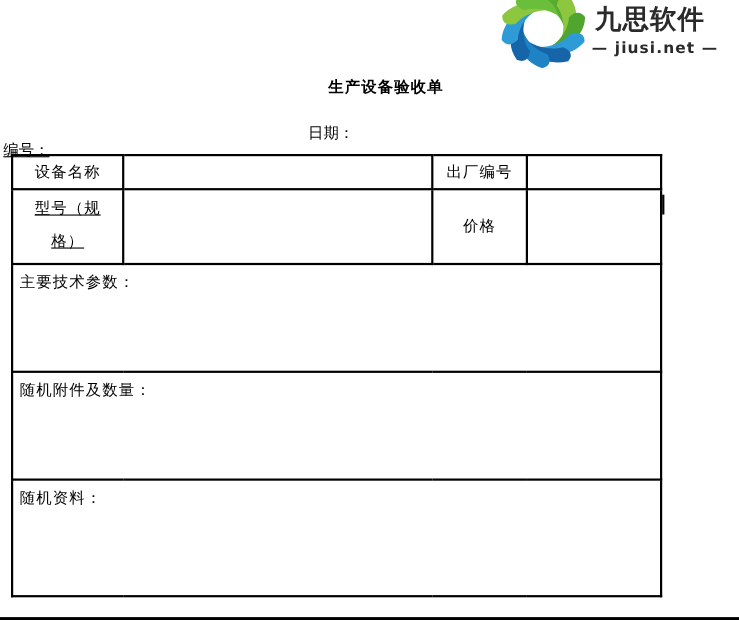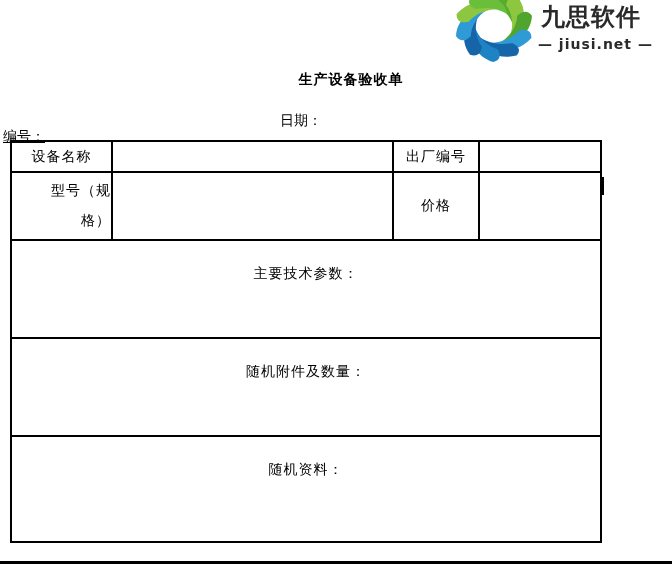--- a/index.html
+++ b/index.html
@@ -39,22 +39,22 @@
   
   .form-table-wrap { position: absolute; left: 10px; top: 140px; }
   table.form-table {
     border-collapse: collapse; table-layout: fixed; width: 590px;
   }
   table.form-table td {
     border: 2px solid #000; font-size: 14px; overflow: hidden;
   }
   td.lbl { text-align: center; vertical-align: middle; letter-spacing: 1px; padding: 0; margin-top: 19px; }
   td.val { padding: 0 4px; }
-  td.wide { vertical-align: top; text-align: center; padding: 24px 6px; letter-spacing: 1px; }
-  .two-line div { line-height: 30px; text-align: right; }
+  td.wide { vertical-align: top; text-align: left; padding: 7px 6px; letter-spacing: 1px; }
+  .two-line div { line-height: 30px; text-align: center; text-decoration: underline; }
 
   
   .text-caret { position: absolute; left: 602px; top: 177px; width: 2px; height: 18px; background: #000; }
   .bottom-bar { position: absolute; left: 0; top: 561px; width: 672px; height: 3px; background: #000; }
 </style>
 </head>
 <body>
 
 <div>
   <svg class="logo-icon" width="88" height="80" viewBox="-50 -50 100 100" preserveAspectRatio="none">

